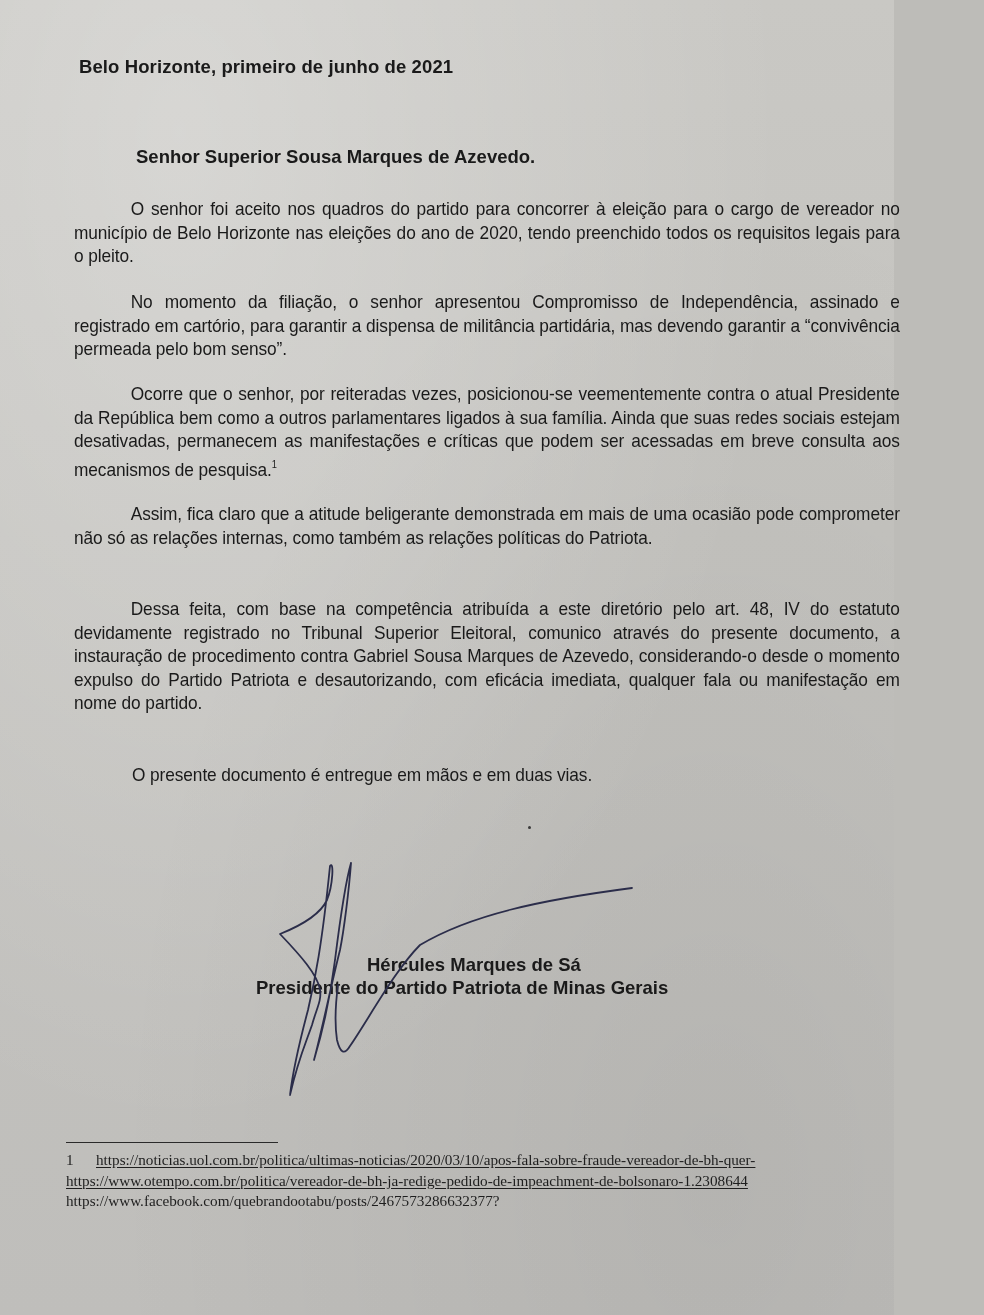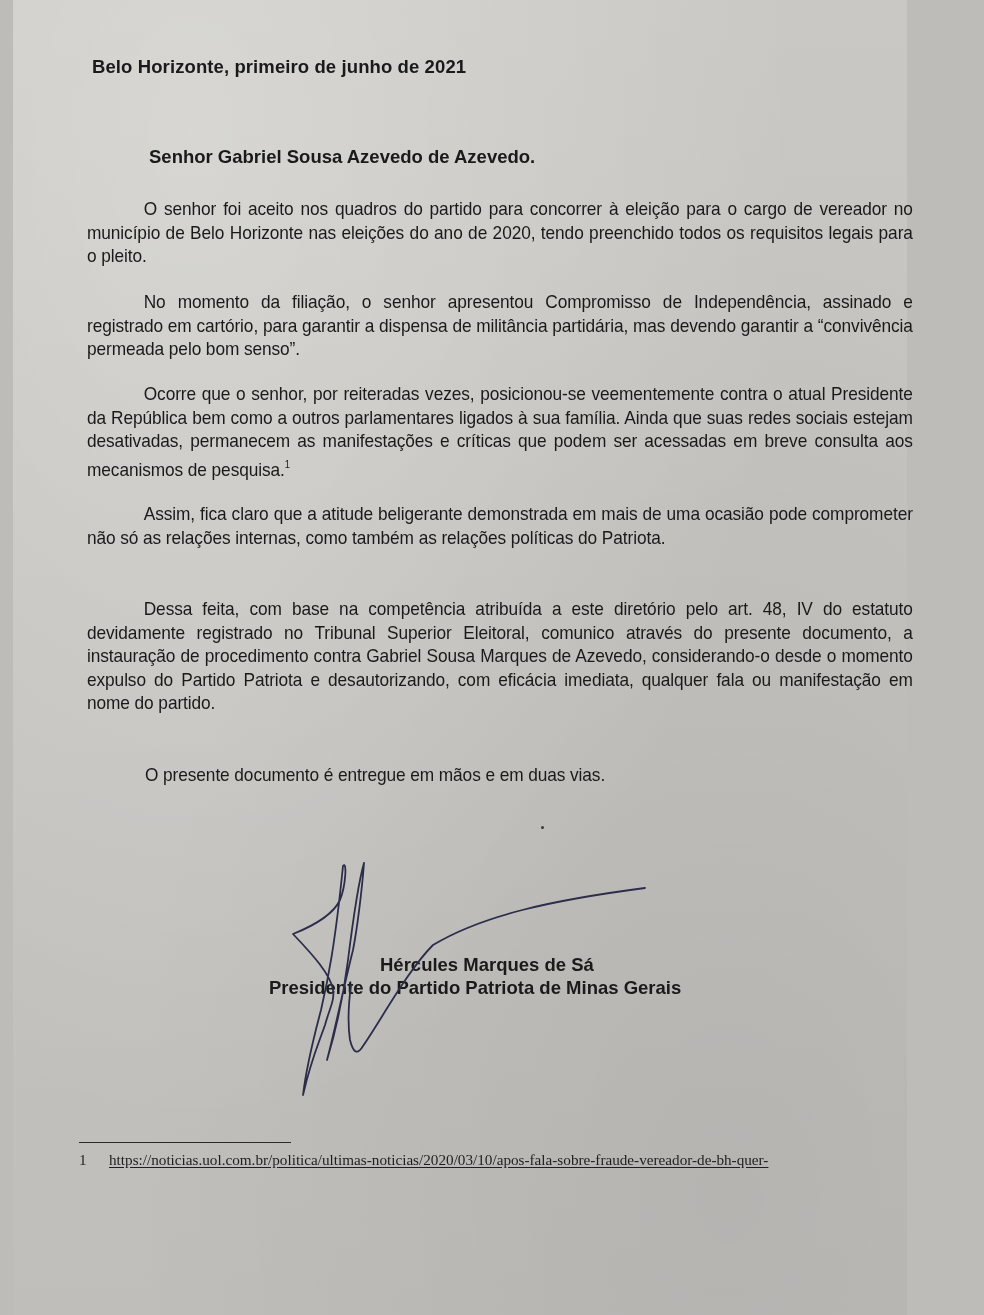--- a/index.html
+++ b/index.html
@@ -8,21 +8,21 @@
       height: 1315px;
       overflow: hidden;
     }
     body {
       background: #bdbcb8;
       position: relative;
       color: #1a1a1a;
     }
     .paper {
       position: absolute;
-      left: 13px; top: 0;
+      left: 0; top: 0;
       width: 894px; height: 1315px;
       background:
         radial-gradient(ellipse at 20% 10%, rgba(255,255,255,0.28), rgba(255,255,255,0) 60%),
         radial-gradient(ellipse at 80% 90%, rgba(0,0,0,0.06), rgba(0,0,0,0) 60%),
         linear-gradient(180deg, #c9c8c4 0%, #c4c3bf 40%, #bfbebb 100%);
     }
     .sans {
       font-family: "Liberation Sans", "DejaVu Sans", sans-serif;
     }
     .date-line {
@@ -106,21 +106,21 @@
     }
     .fn-plain { color: #1e1e1e; }
   </style>
 </head>
 <body>
 
 <div class="paper">
 
   <div class="date-line sans">Belo Horizonte, primeiro de junho de 2021</div>
 
-  <div class="salutation sans">Senhor Gabriel Sousa Azevedo de Azevedo.</div>
+  <div class="salutation sans">Senhor Superior Sousa Marques de Azevedo.</div>
 
   <div class="para p1"><span class="indent"></span><span>O senhor foi aceito nos quadros do partido para concorrer à eleição para o cargo de vereador no município de Belo Horizonte nas eleições do ano de 2020, tendo preenchido todos os requisitos legais para o pleito.</span></div>
 
   <div class="para p2"><span class="indent"></span><span>No momento da filiação, o senhor apresentou Compromisso de Independência, assinado e registrado em cartório, para garantir a dispensa de militância partidária, mas devendo garantir a “convivência permeada pelo bom senso”.</span></div>
 
   <div class="para p3"><span class="indent"></span><span>Ocorre que o senhor, por reiteradas vezes, posicionou-se veementemente contra o atual Presidente da República bem como a outros parlamentares ligados à sua família. Ainda que suas redes sociais estejam desativadas, permanecem as manifestações e críticas que podem ser acessadas em breve consulta aos mecanismos de pesquisa.</span><sup>1</sup></div>
 
   <div class="para p4"><span class="indent"></span><span>Assim, fica claro que a atitude beligerante demonstrada em mais de uma ocasião pode comprometer não só as relações internas, como também as relações políticas do Patriota.</span></div>
 
   <div class="para p5"><span class="indent"></span><span>Dessa feita, com base na competência atribuída a este diretório pelo art. 48, IV do estatuto devidamente registrado no Tribunal Superior Eleitoral, comunico através do presente documento, a instauração de procedimento contra Gabriel Sousa Marques de Azevedo, considerando-o desde o momento expulso do Partido Patriota e desautorizando, com eficácia imediata, qualquer fala ou manifestação em nome do partido.</span></div>
@@ -142,15 +142,21 @@
       <path d="M338 985 C 336 1000, 334 1020, 337 1040 C 340 1052, 344 1056, 350 1046 C 368 1020, 395 970, 420 945 C 470 915, 540 900, 632 888"></path>
     </g>
   </svg>
 
   <div class="footnote-rule"></div>
 
   <div class="footnotes">
     <div class="fn-line">
       <span class="fn-num">1</span><a class="fn-link">https://noticias.uol.com.br/politica/ultimas-noticias/2020/03/10/apos-fala-sobre-fraude-vereador-de-bh-quer-</a>
     </div>
+    <div class="fn-line">
+      <a class="fn-link">https://www.otempo.com.br/politica/vereador-de-bh-ja-redige-pedido-de-impeachment-de-bolsonaro-1.2308644</a>
+    </div>
+    <div class="fn-line">
+      <span class="fn-plain">https://www.facebook.com/quebrandootabu/posts/2467573286632377?</span>
+    </div>
   </div>
 
 </div>
 
 </body></html>

